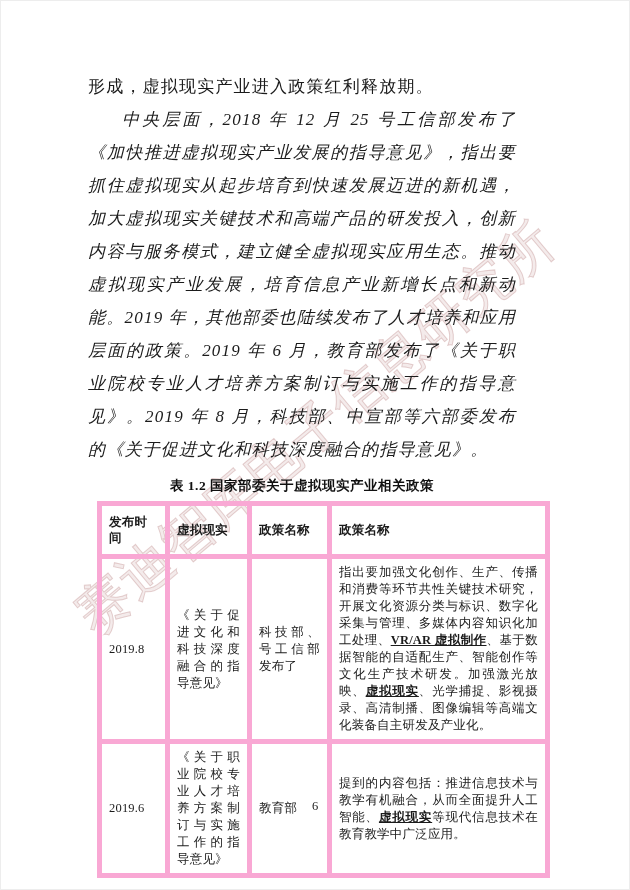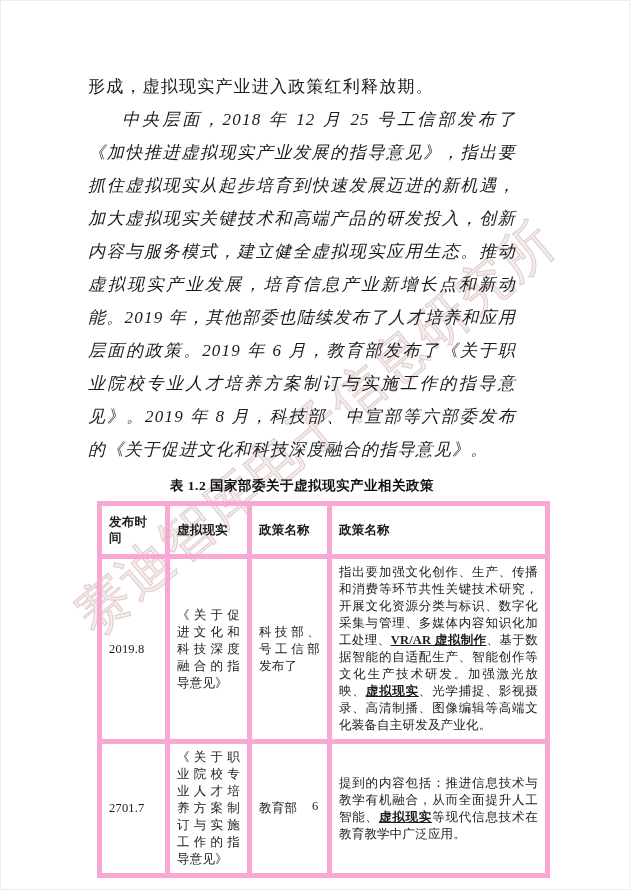--- a/index.html
+++ b/index.html
@@ -122,21 +122,21 @@
       <th>政策名称</th>
       <th>政策名称</th>
     </tr>
     <tr>
       <td class="col-time">2019.8</td>
       <td>《关于促进文化和科技深度融合的指导意见》</td>
       <td>科技部、号工信部发布了</td>
       <td><span>指出要加强文化创作、生产、传播和消费等环节共性关键技术研究，开展文化资源分类与标识、数字化采集与管理、多媒体内容知识化加工处理、</span><span class="b">VR/AR 虚拟制作</span><span>、基于数据智能的自适配生产、智能创作等文化生产技术研发。加强激光放映、</span><span class="b">虚拟现实</span><span>、光学捕捉、影视摄录、高清制播、图像编辑等高端文化装备自主研发及产业化。</span></td>
     </tr>
     <tr>
-      <td class="col-time">2701.7</td>
+      <td class="col-time">2019.6</td>
       <td>《关于职业院校专业人才培养方案制订与实施工作的指导意见》</td>
       <td>教育部</td>
       <td><span>提到的内容包括：推进信息技术与教学有机融合，从而全面提升人工智能、</span><span class="b">虚拟现实</span><span>等现代信息技术在教育教学中广泛应用。</span></td>
     </tr>
   </tbody>
     </table>
 
 </div>
 
 <div class="page-number">6</div>

